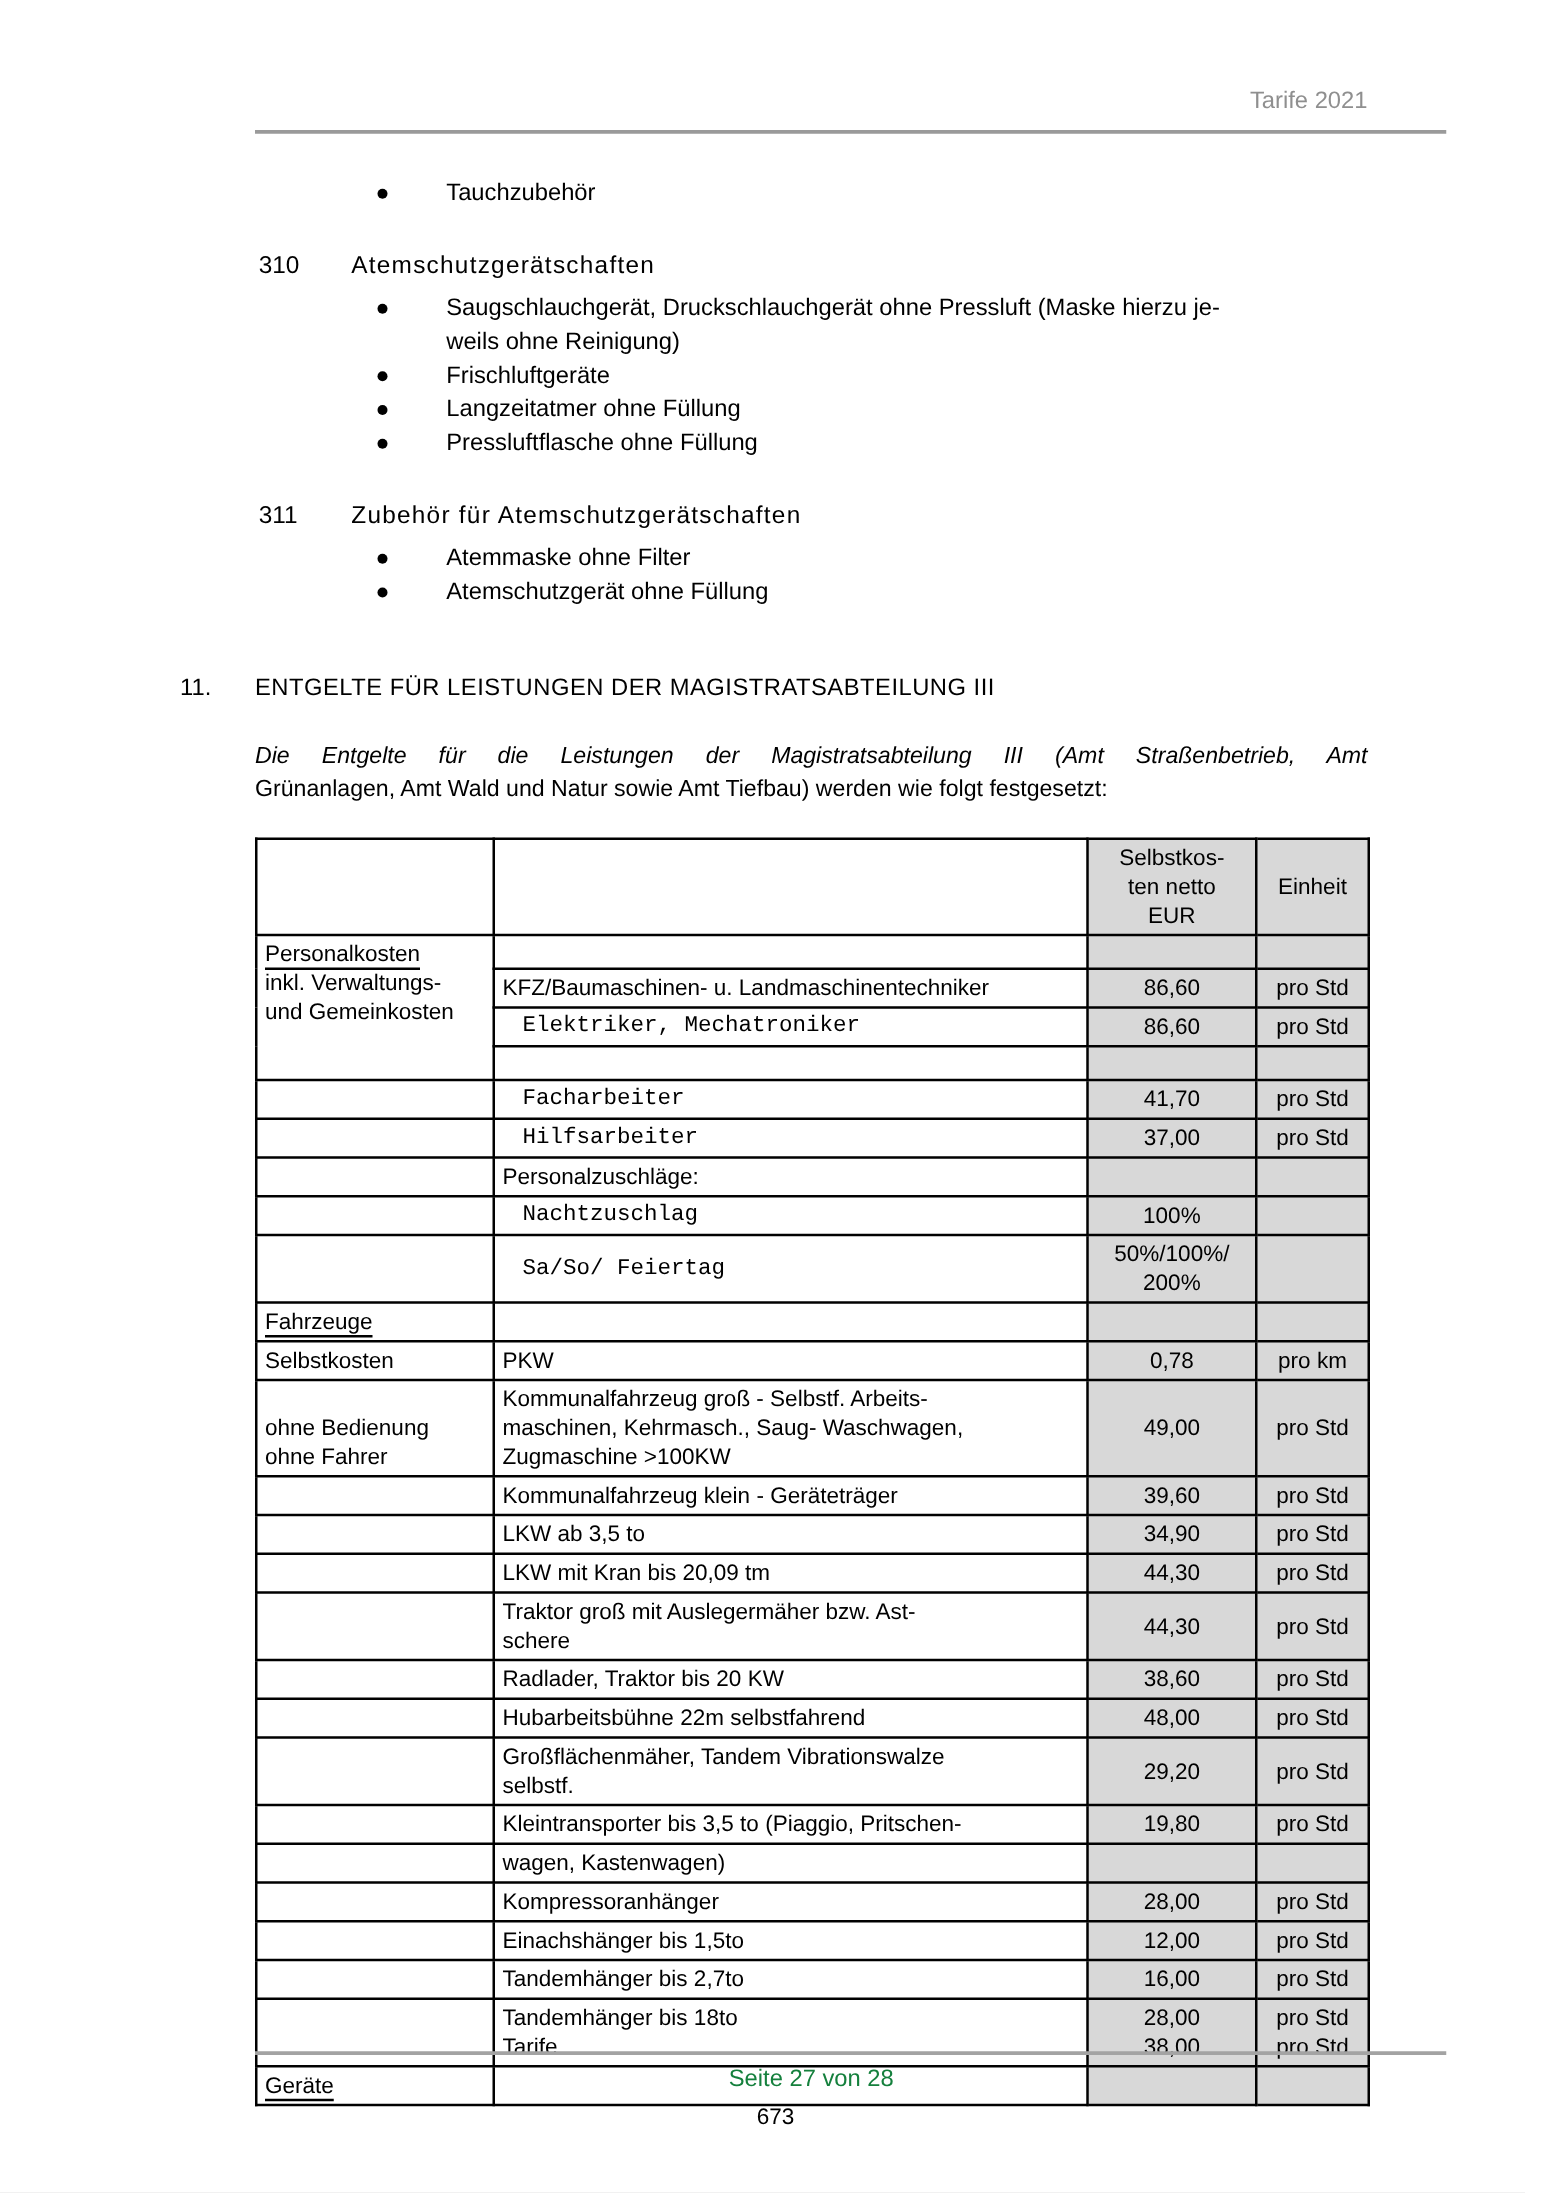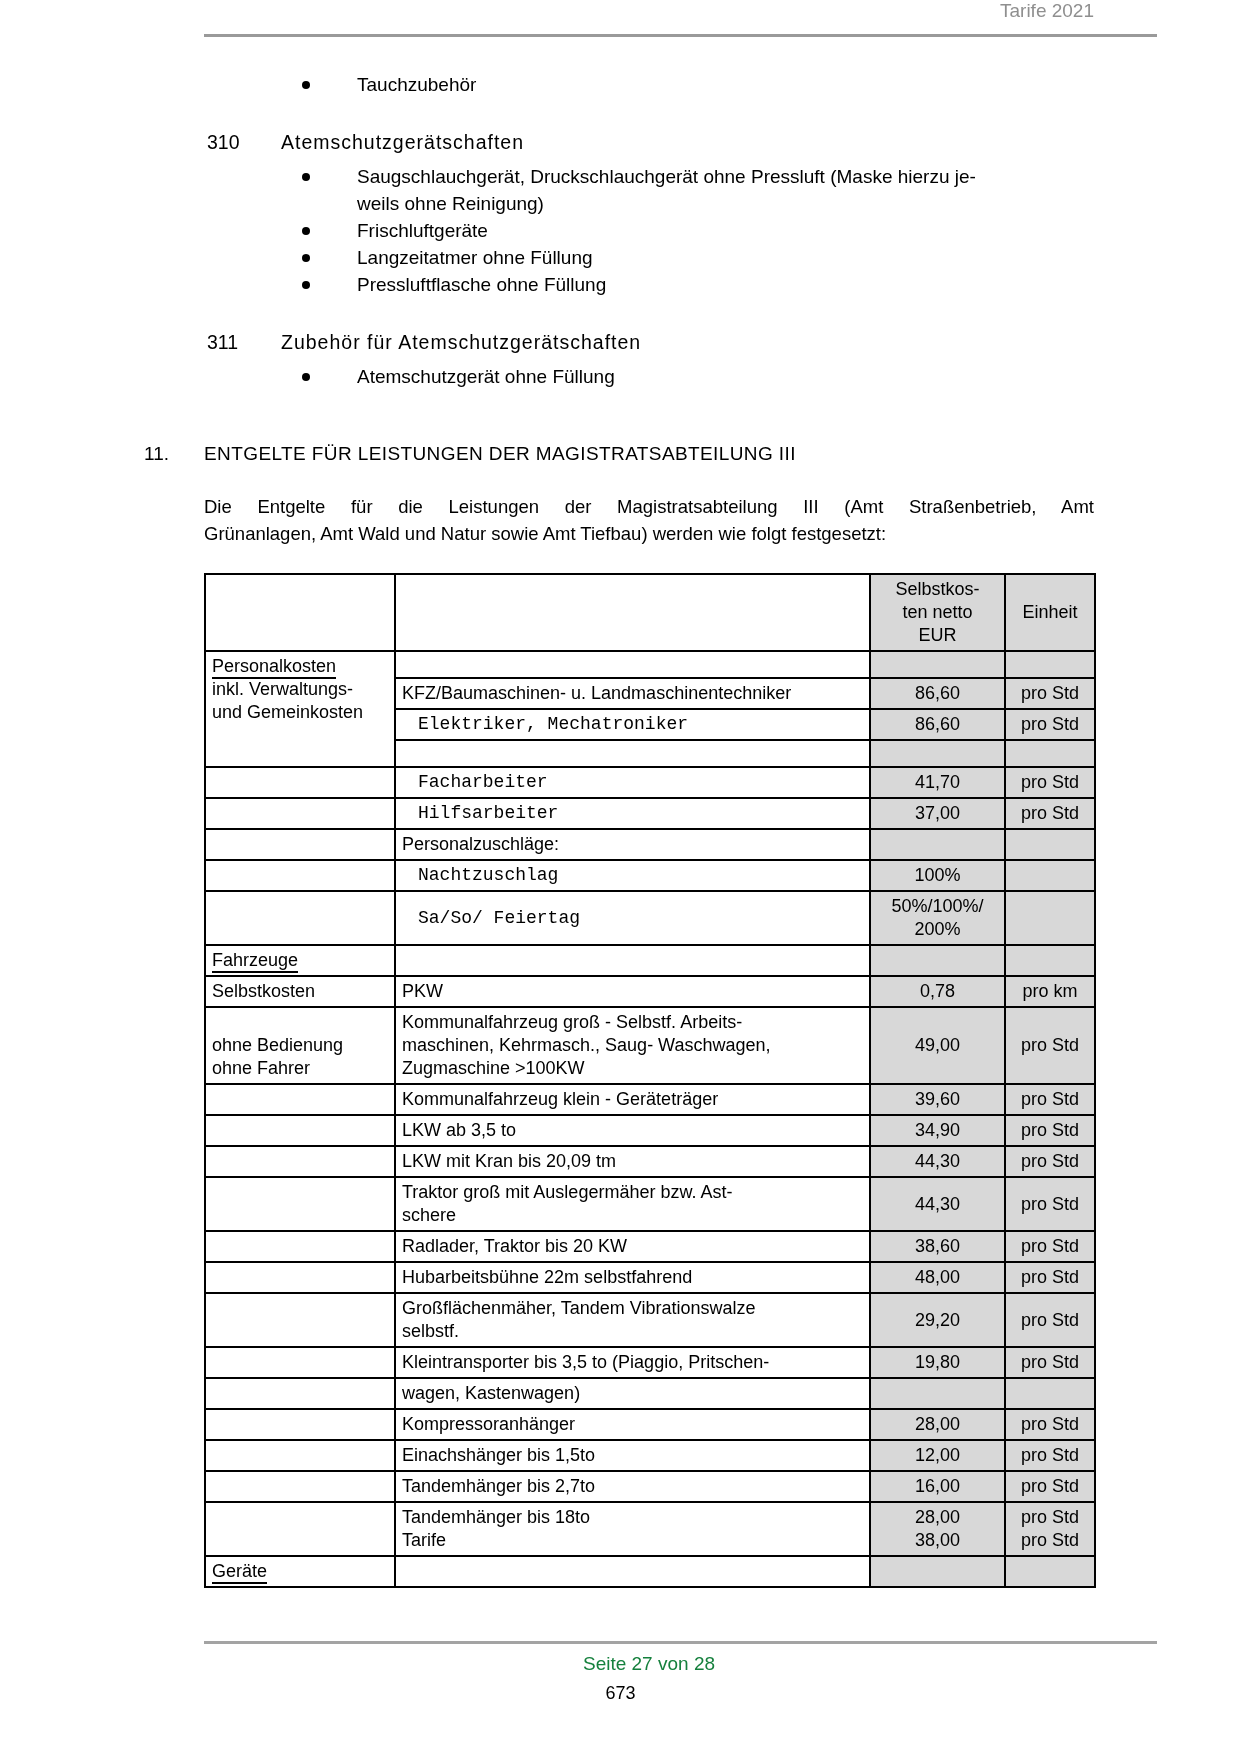--- a/index.html
+++ b/index.html
@@ -9,40 +9,40 @@
     margin:0 auto;
     background:#ffffff;
     font-family:"Liberation Sans","DejaVu Sans",sans-serif;
     color:#000;
     overflow:hidden;
   }
   .content{margin-left:204px;width:953px;}
   .textcol{width:890px;}
 
   
-  .doc-header{}
+  .doc-header{padding-top:70px;}
   .doc-header .rule{border-bottom:3px solid #9a9a9a;padding-bottom:13px;}
   .doc-title{width:890px;text-align:right;color:#8f8f8f;font-size:19px;line-height:21px;}
 
   
   .bullet{position:relative;padding-left:153px;font-size:19px;line-height:27px;white-space:pre-line;}
   .bullet .dot{position:absolute;left:98px;top:10px;width:8px;height:8px;border-radius:50%;background:#000;}
   .intro-bullets{margin-top:34px;}
 
   .section{margin-top:31px;}
   .sec-head{display:flex;padding-left:3px;font-size:19.5px;line-height:27px;margin-bottom:7px;}
   .sec-num{width:74px;flex:none;letter-spacing:0;}
   .sec-title{letter-spacing:1px;}
 
   .ch-head{position:relative;margin-top:50px;font-size:19px;line-height:27px;letter-spacing:0.4px;}
   .ch-num{position:absolute;left:-60px;top:0;letter-spacing:0;}
 
   .para{margin-top:26px;font-size:18.5px;line-height:27px;}
   .para .line{min-height:27px;}
-  .para .just{text-align:justify;text-align-last:justify;}
+  .para .just{text-align:justify;text-align-last:justify;font-style:italic;}
 
   
   table.tariff{margin-top:26px;border-collapse:collapse;width:890px;table-layout:fixed;}
   table.tariff td{border:2px solid #000;font-size:18px;line-height:23px;padding:3px 6px;vertical-align:middle;}
   table.tariff tr{height:27px;}
   td.c1{background:#fff;padding-left:4px;padding-right:4px;}
   td.c2{background:#fff;padding-left:10px;}
   td.c2.ind{padding-left:22px;font-family:Liberation Mono, monospace;}
   td.c3,td.c4{background:#d8d8d8;text-align:center;padding-left:2px;padding-right:2px;}
   tr.hdr{height:75px;}
@@ -83,20 +83,21 @@
 weils ohne Reinigung)</div>
             <div class="bullet"><span class="dot"></span>Frischluftgeräte</div>
             <div class="bullet"><span class="dot"></span>Langzeitatmer ohne Füllung</div>
             <div class="bullet"><span class="dot"></span>Pressluftflasche ohne Füllung</div>
           </div>
           <div class="section">
             <div class="sec-head">
               <span class="sec-num">311</span>
               <span class="sec-title">Zubehör für Atemschutzgerätschaften</span>
             </div>
+            <div class="bullet"><span class="dot"></span>Atemmaske ohne Filter</div>
             <div class="bullet"><span class="dot"></span>Atemschutzgerät ohne Füllung</div>
           </div>
         </div>
 
       <div class="ch-head">
         <span class="ch-num">11.</span>
         <span>ENTGELTE FÜR LEISTUNGEN DER MAGISTRATSABTEILUNG III</span>
       </div>
 
       <div class="para">

